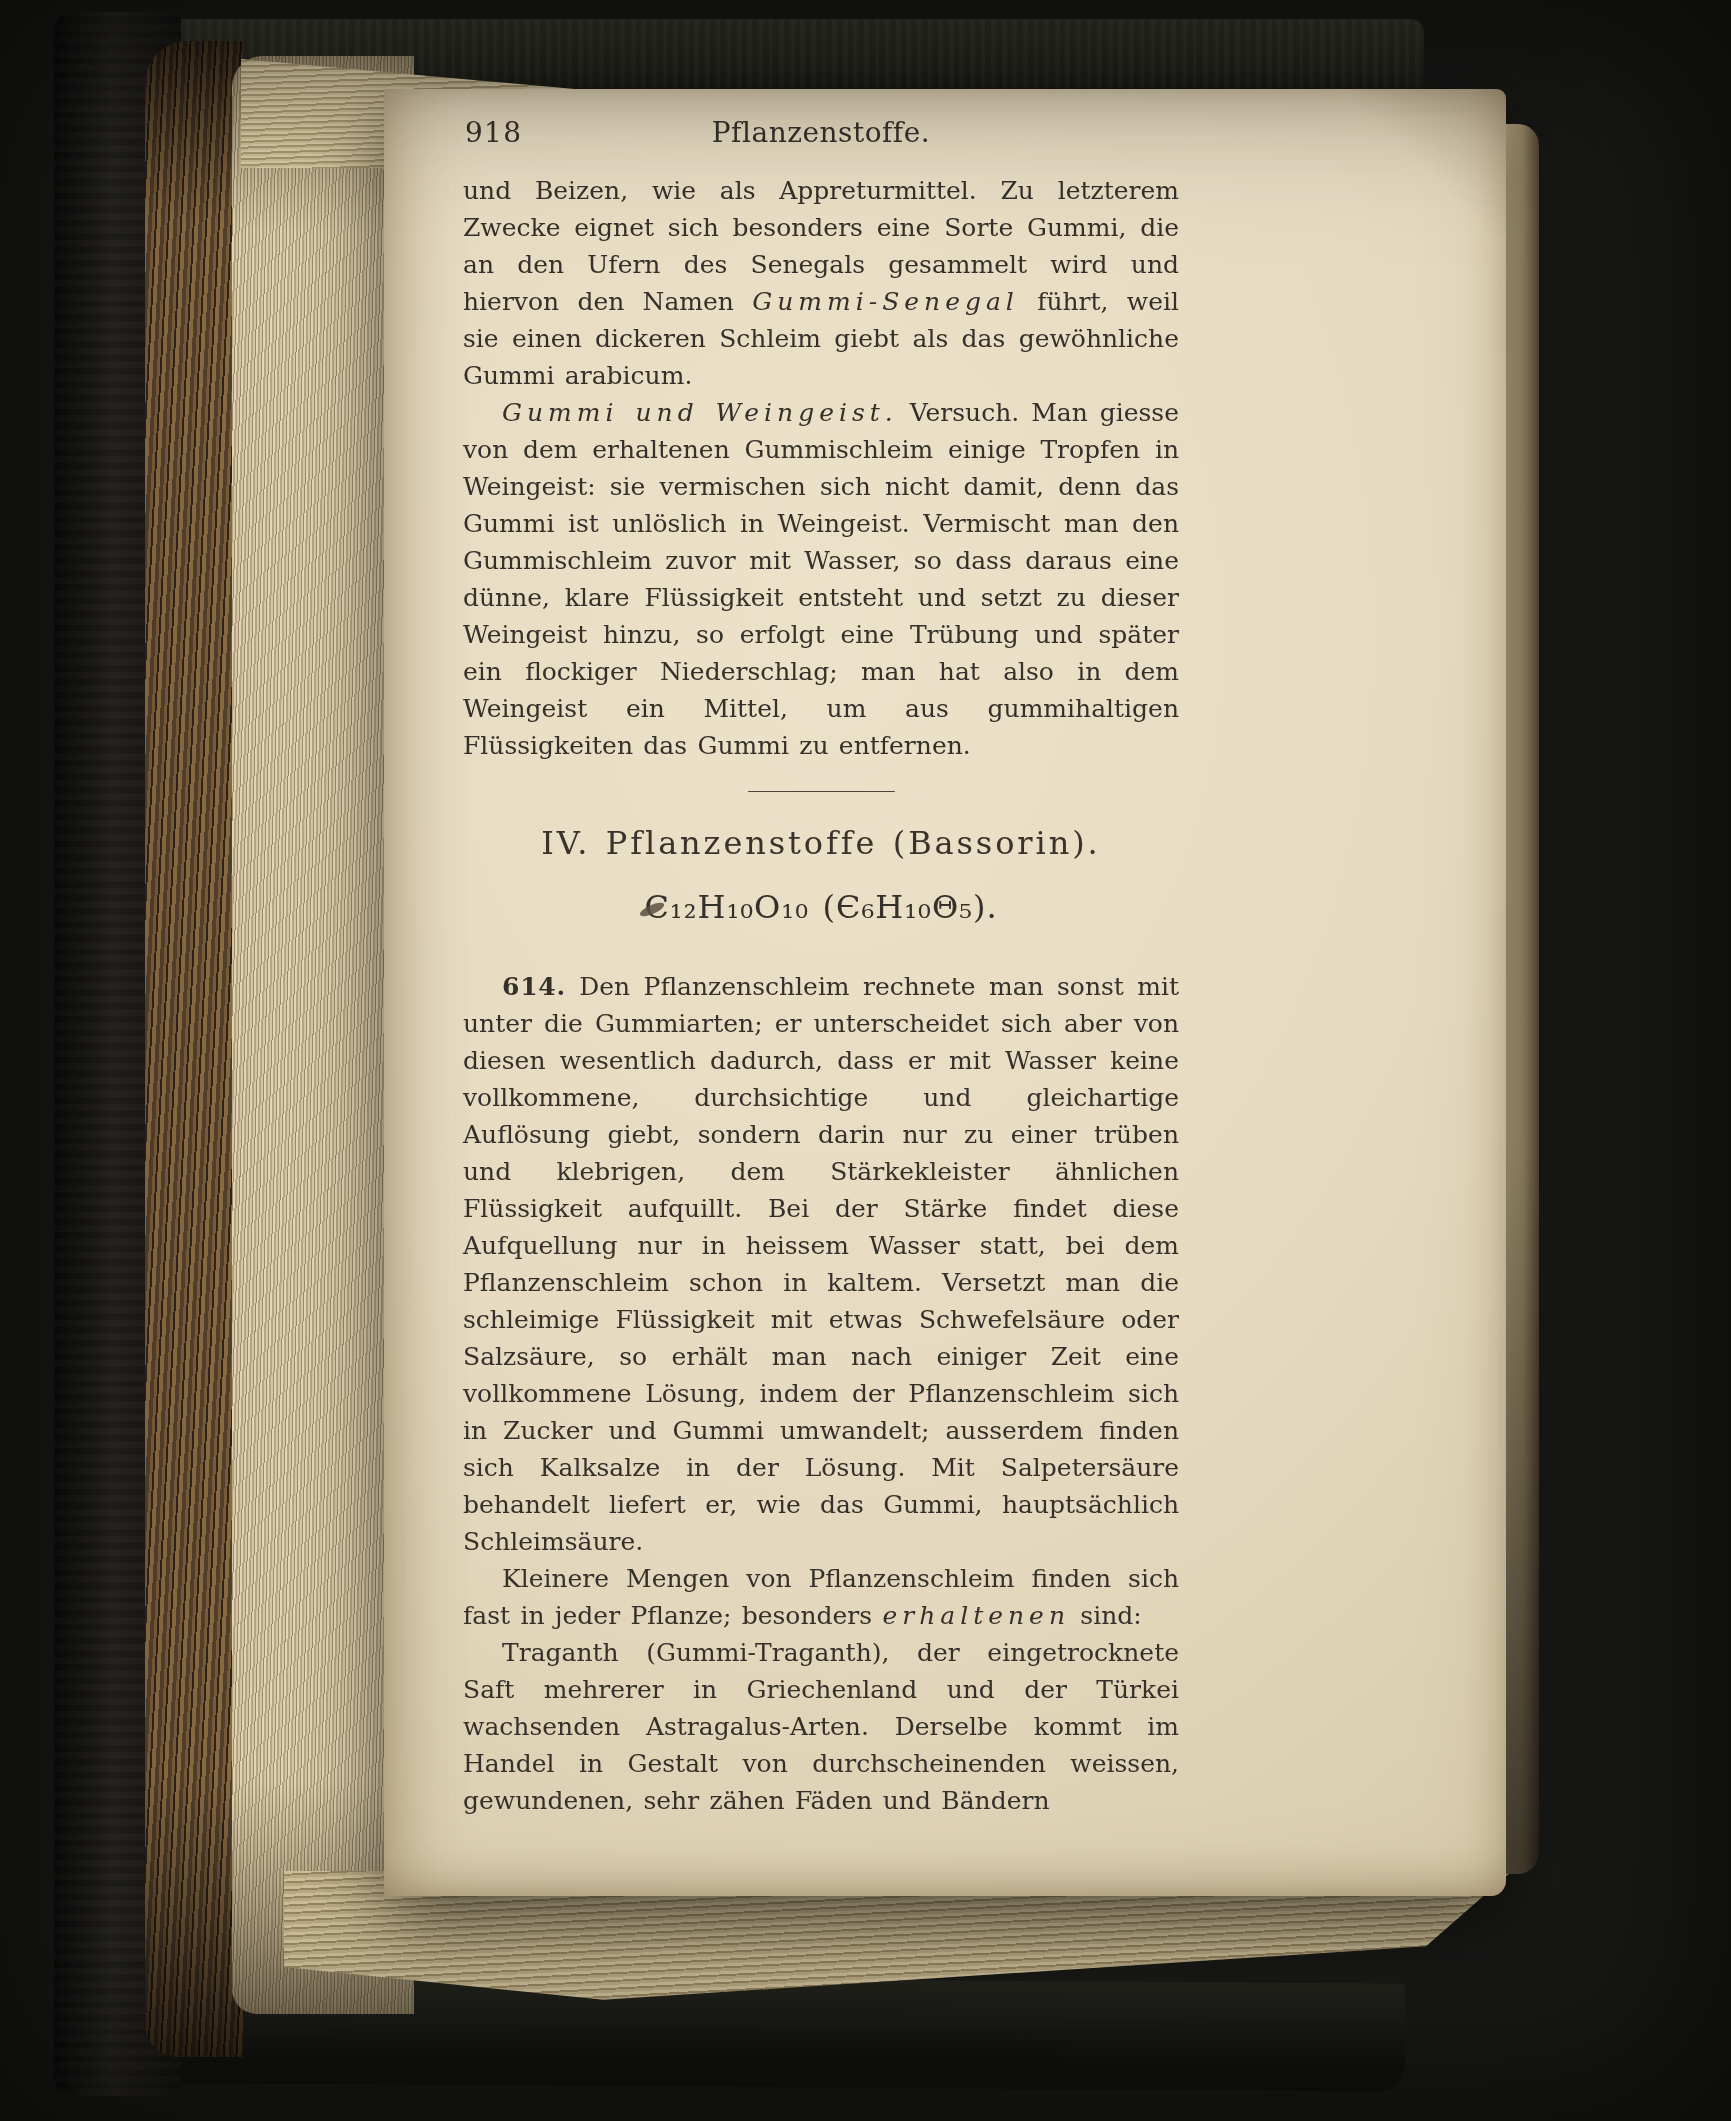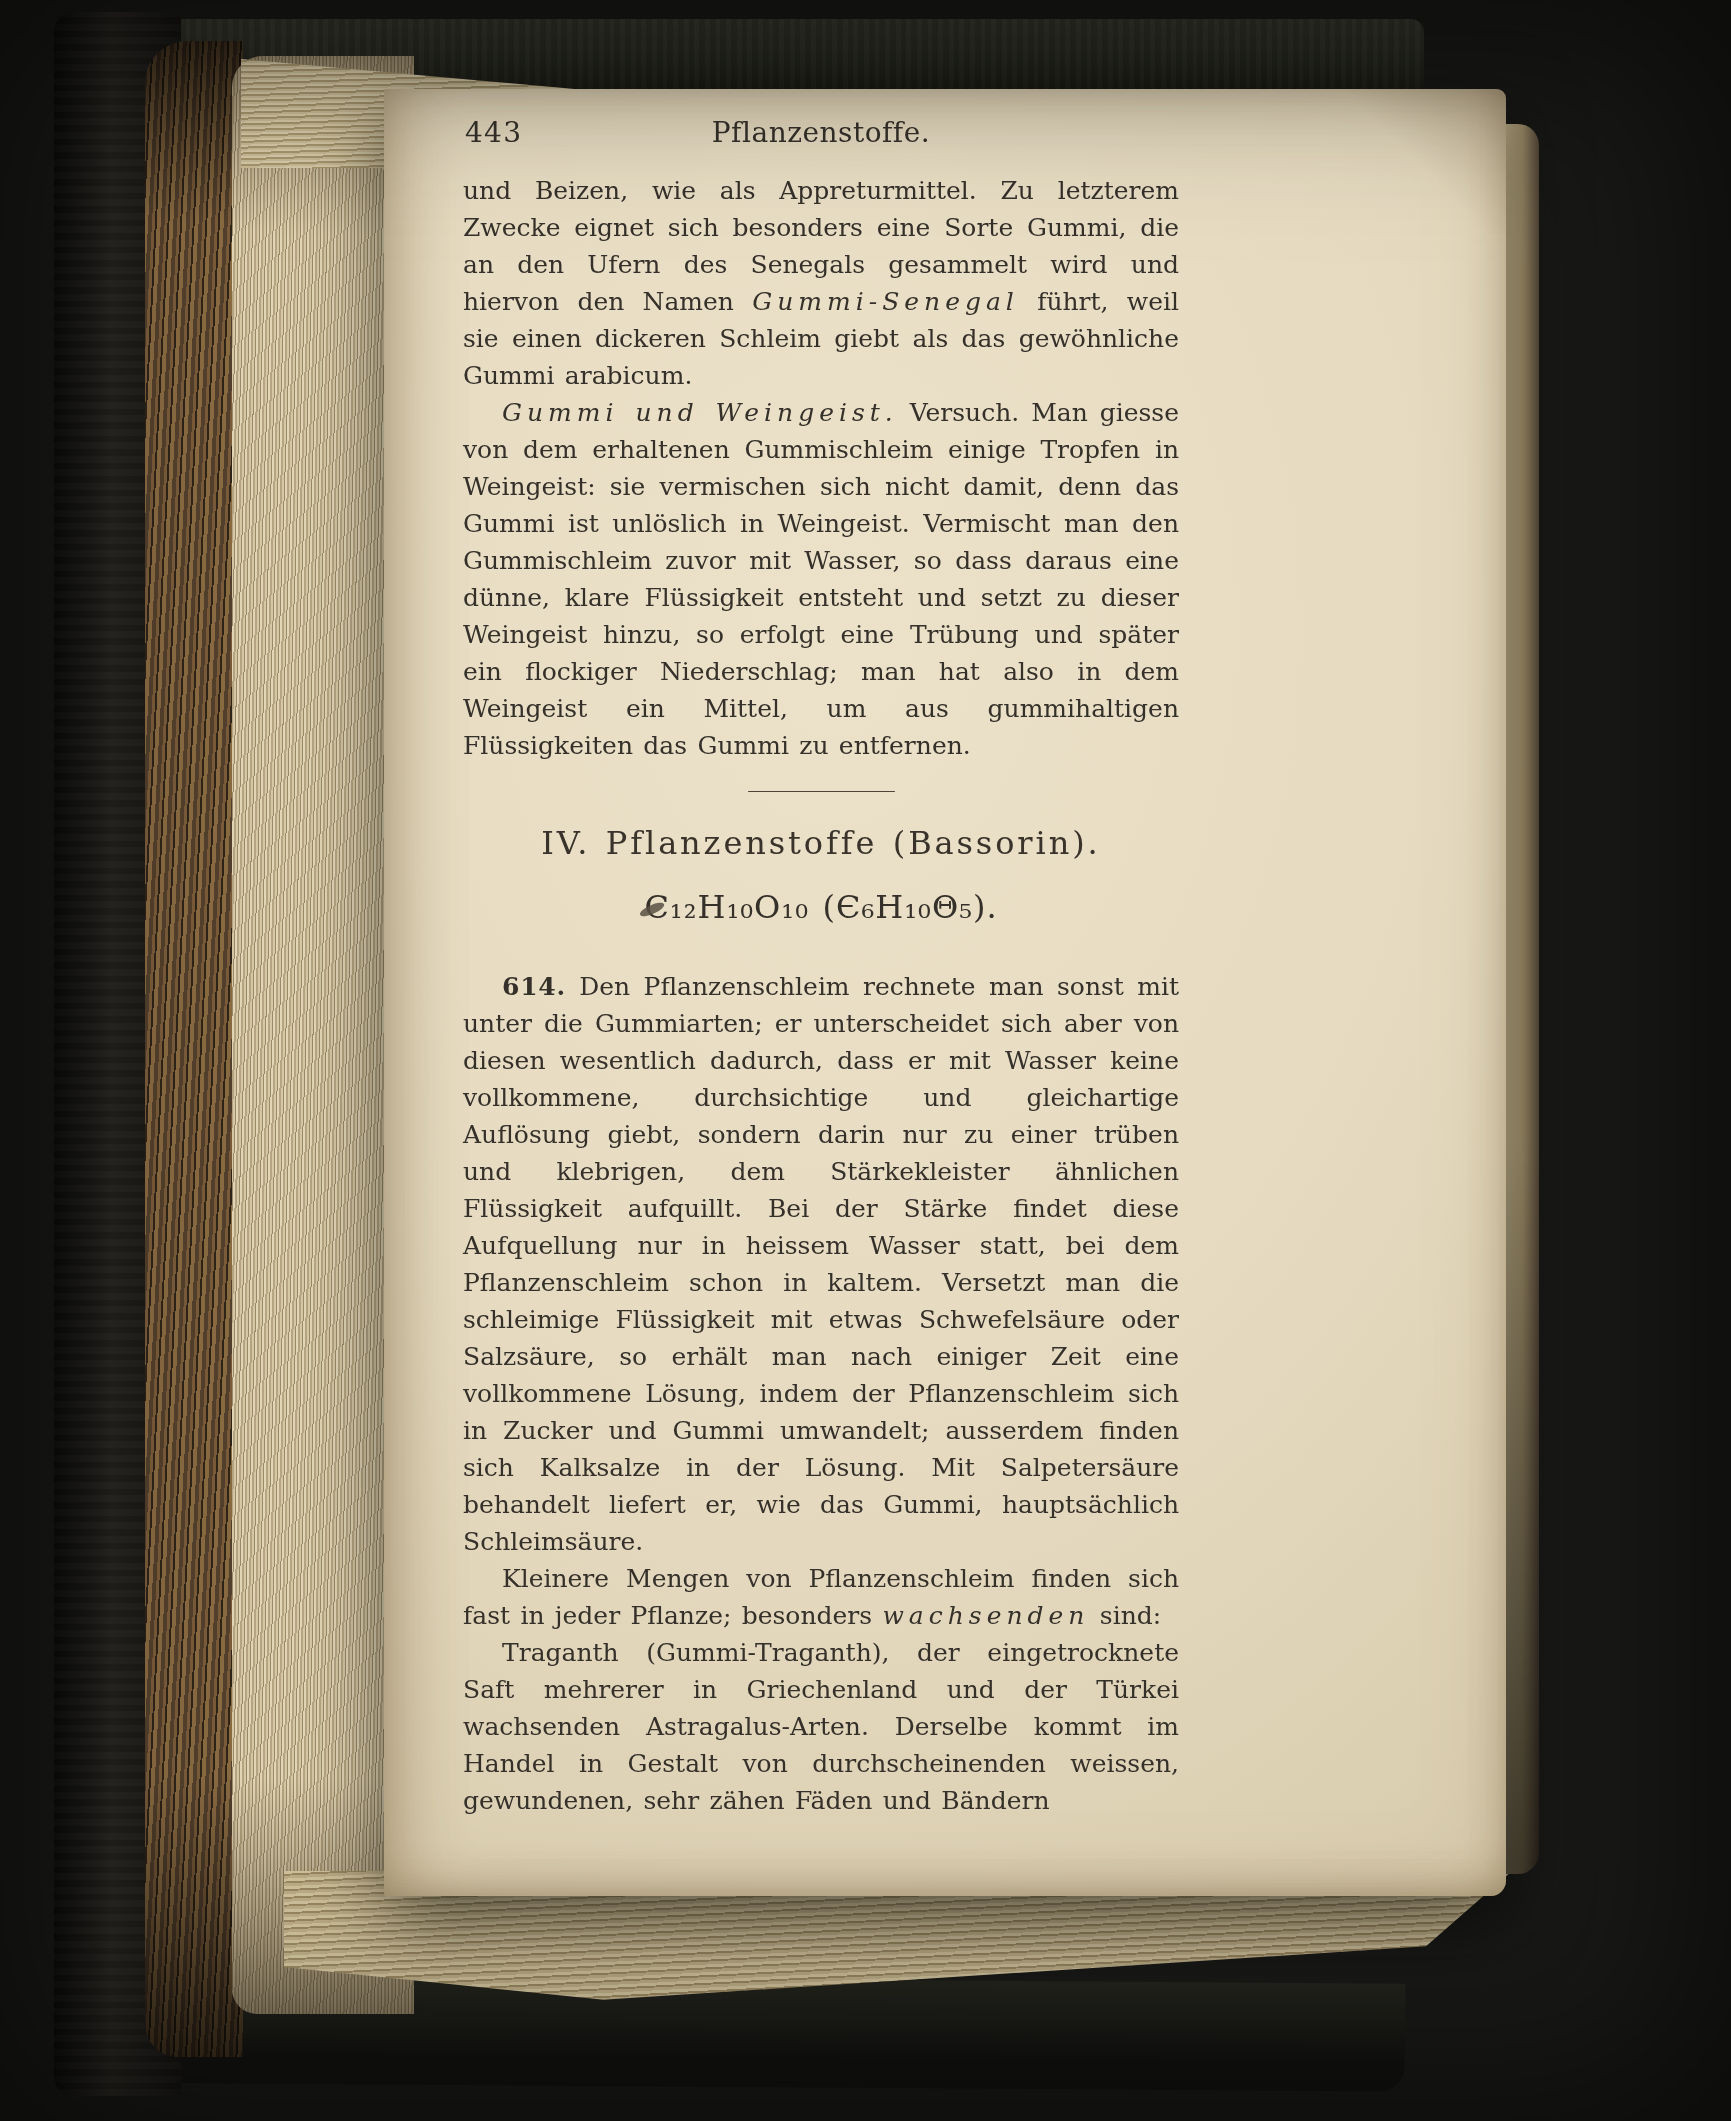--- a/index.html
+++ b/index.html
@@ -130,31 +130,31 @@
   <div class="spine"></div>
   <div class="marble-edge"></div>
   <div class="edges-left"></div>
   <div class="edges-top"></div>
   <div class="edges-bottom"></div>
   <div class="edge-right"></div>
 
   <div class="page">
     <div class="page-inner">
       <div class="header">
-        <span class="page-num">443</span>
+        <span class="page-num">918</span>
         <span class="running-title">Pflanzenstoffe.</span>
       </div>
       <div class="text-body">
           <p class="para"><span>und Beizen, wie als Appreturmittel. Zu letzterem Zwecke eignet sich besonders eine Sorte Gummi, die an den Ufern des Senegals gesammelt wird und hiervon den Namen </span><span class="spaced">Gummi-Senegal</span><span> führt, weil sie einen dickeren Schleim giebt als das gewöhnliche Gummi arabicum.</span></p>
           <p class="para indent"><span class="spaced">Gummi und Weingeist.</span><span> </span><span class="italic">Versuch.</span><span> Man giesse von dem erhaltenen Gummischleim einige Tropfen in Weingeist: sie vermischen sich nicht damit, denn das Gummi ist unlöslich in Weingeist. Vermischt man den Gummischleim zuvor mit Wasser, so dass daraus eine dünne, klare Flüssigkeit entsteht und setzt zu dieser Weingeist hinzu, so erfolgt eine Trübung und später ein flockiger Niederschlag; man hat also in dem Weingeist ein Mittel, um aus gummihaltigen Flüssigkeiten das Gummi zu entfernen.</span></p>
           <div class="rule"></div>
           <h2 class="section-heading">IV. Pflanzenstoffe (Bassorin).</h2>
           <div class="formula">C₁₂H₁₀O₁₀ (Є₆H₁₀Θ₅).</div>
           <p class="para indent"><span class="bold">614.</span><span> Den Pflanzenschleim rechnete man sonst mit unter die Gummiarten; er unterscheidet sich aber von diesen wesentlich dadurch, dass er mit Wasser keine vollkommene, durchsichtige und gleichartige Auflösung giebt, sondern darin nur zu einer trüben und klebrigen, dem Stärkekleister ähnlichen Flüssigkeit aufquillt. Bei der Stärke findet diese Aufquellung nur in heissem Wasser statt, bei dem Pflanzenschleim schon in kaltem. Versetzt man die schleimige Flüssigkeit mit etwas Schwefelsäure oder Salzsäure, so erhält man nach einiger Zeit eine vollkommene Lösung, indem der Pflanzenschleim sich in Zucker und Gummi umwandelt; ausserdem finden sich Kalksalze in der Lösung. Mit Salpetersäure behandelt liefert er, wie das Gummi, hauptsächlich Schleimsäure.</span></p>
-          <p class="para indent"><span>Kleinere Mengen von Pflanzenschleim finden sich fast in jeder Pflanze; besonders </span><span class="spaced">wachsenden</span><span> sind:</span></p>
+          <p class="para indent"><span>Kleinere Mengen von Pflanzenschleim finden sich fast in jeder Pflanze; besonders </span><span class="spaced">erhaltenen</span><span> sind:</span></p>
           <p class="para indent"><span>Traganth (Gummi-Traganth), der eingetrocknete Saft mehrerer in Griechenland und der Türkei wachsenden Astragalus-Arten. Derselbe kommt im Handel in Gestalt von durchscheinenden weissen, gewundenen, sehr zähen Fäden und Bändern</span></p>
         </div>
     </div>
     <div class="corner-fold"></div>
   </div>
 
   <div class="vignette"></div>
 </div>
 
 

